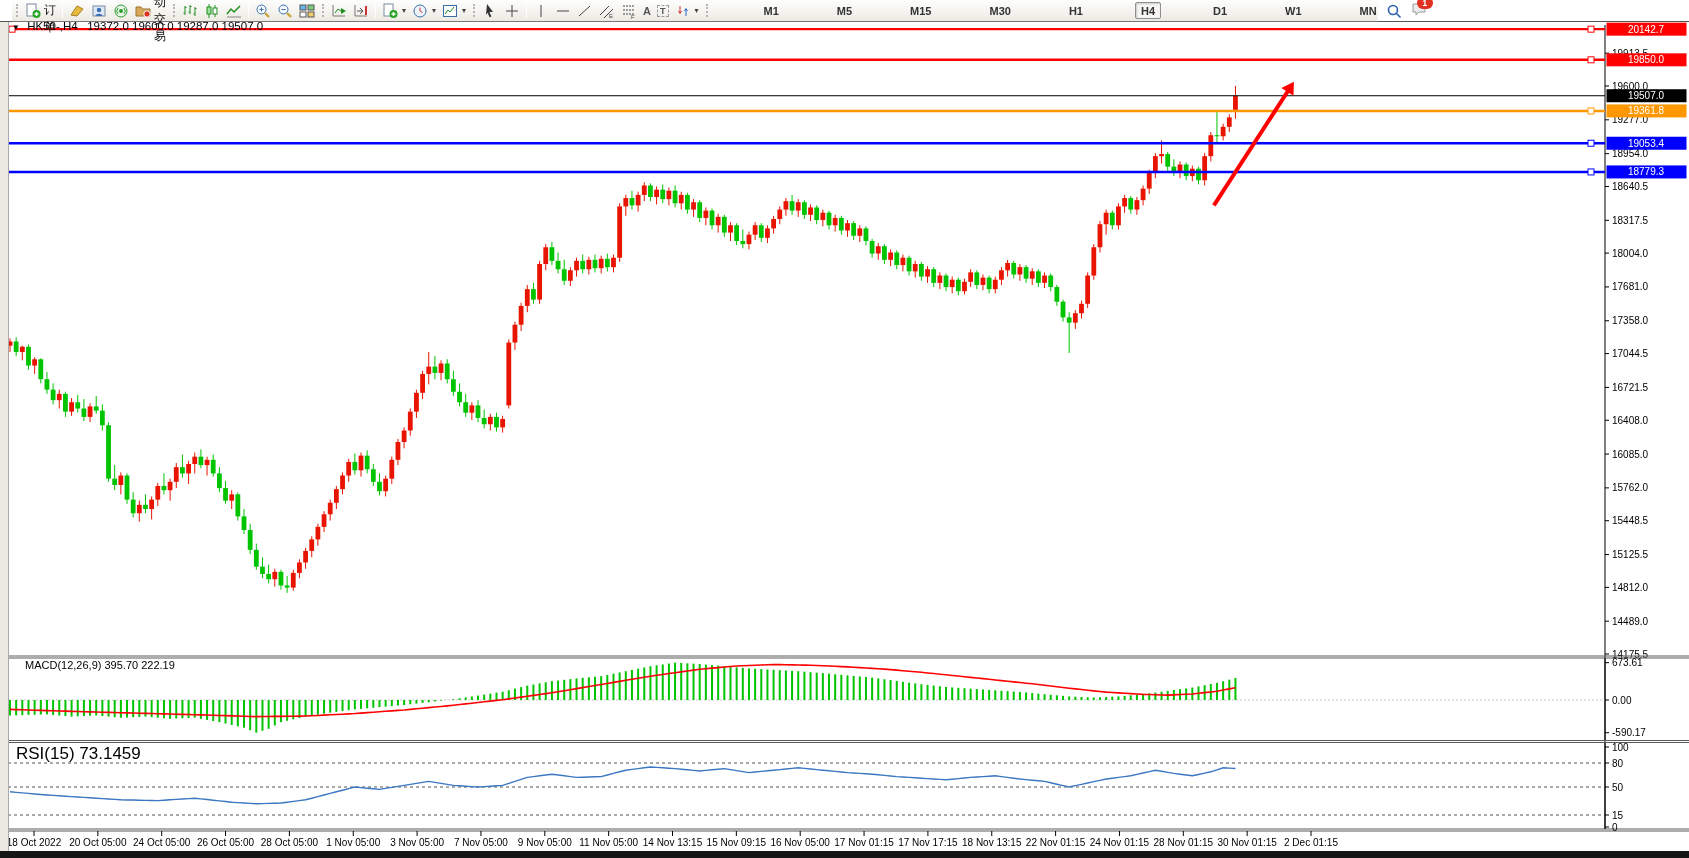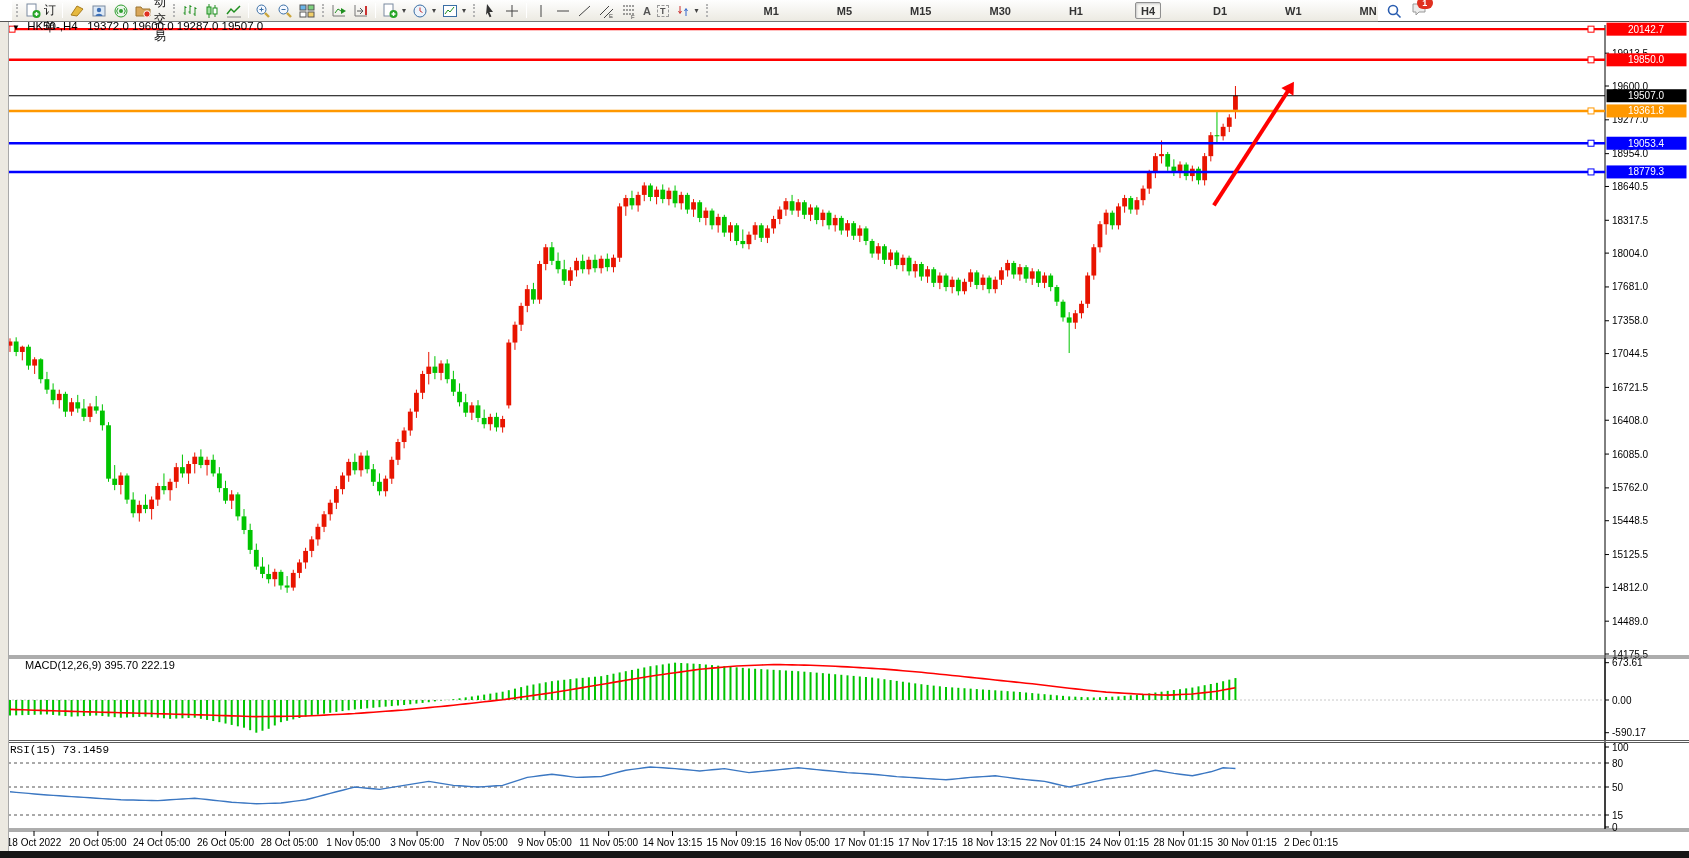--- a/index.html
+++ b/index.html
@@ -24,21 +24,21 @@
   .glyph{font-size:11px;color:#555;font-weight:bold;}
   .label-t{border:1px dashed #999;font-size:9px;padding:0 2px;color:#555;font-weight:bold;}
   #plot{position:absolute;top:0;left:0;z-index:1;}
   .left-strip{position:absolute;left:0;top:22px;width:8px;height:829px;background:#ece9e1;
     border-right:1px solid #a9a9a9;z-index:5;}
   .bottom-bar{position:absolute;left:0;bottom:0;width:1689px;height:7px;background:#161616;z-index:25;}
   .overlay{position:absolute;z-index:6;white-space:nowrap;color:#000;}
   #chart-header{left:12px;top:20px;font-size:11.5px;}
   #chart-header .tri{font-size:8px;margin-right:4px;}
   #macd-label{left:25px;top:659px;font-size:11px;}
-  #rsi-label{left:10px;top:744px;font-size:11px;font-family:Liberation Mono, monospace;}
+  #rsi-label{left:16px;top:744px;font-size:17px;}
 </style>
 </head>
 <body>
 
 <div class="toolbar">
   <span class="grip"></span>
   <button class="tbtn">
     <span>
         <svg width="16" height="16">
           <rect x="2" y="1" width="9" height="12" fill="#fff" stroke="#7a8aa0"></rect>

